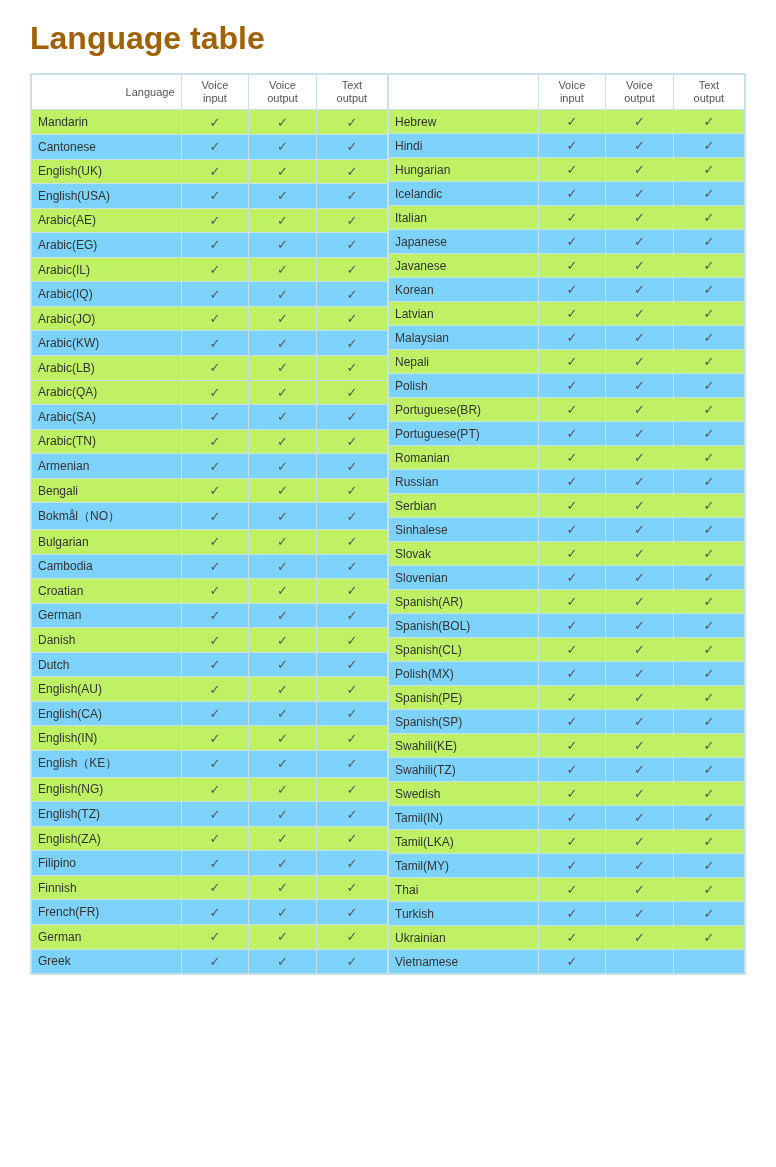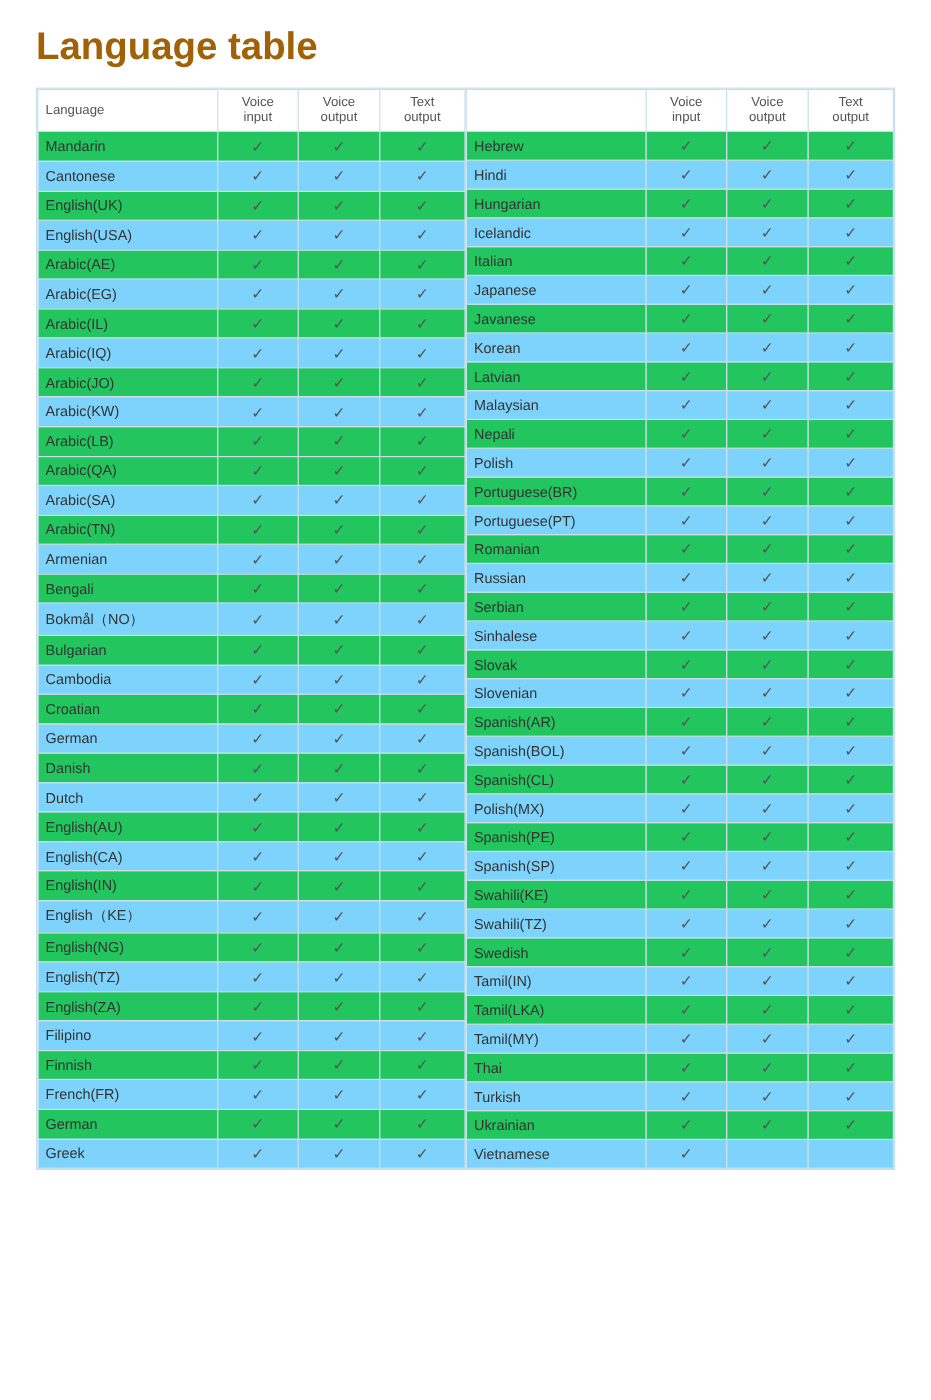--- a/index.html
+++ b/index.html
@@ -36,28 +36,28 @@
       font-weight: normal;
       font-size: 11px;
       color: #555;
       line-height: 1.2;
     }
     .half-table td.lang-name {
       text-align: left;
       font-size: 12px;
     }
     .half-table th.lang-header {
-      text-align: left;
+      text-align: right;
     }
     .check {
       color: #555;
       font-size: 13px;
     }
     .row-highlight {
-      background-color: #22c55e;
+      background-color: #bef264;
     }
     .row-normal {
       background: #7dd3fc;
     }
     table {
       border-collapse: collapse;
       width: 100%;
     }
   </style>
 </head>

